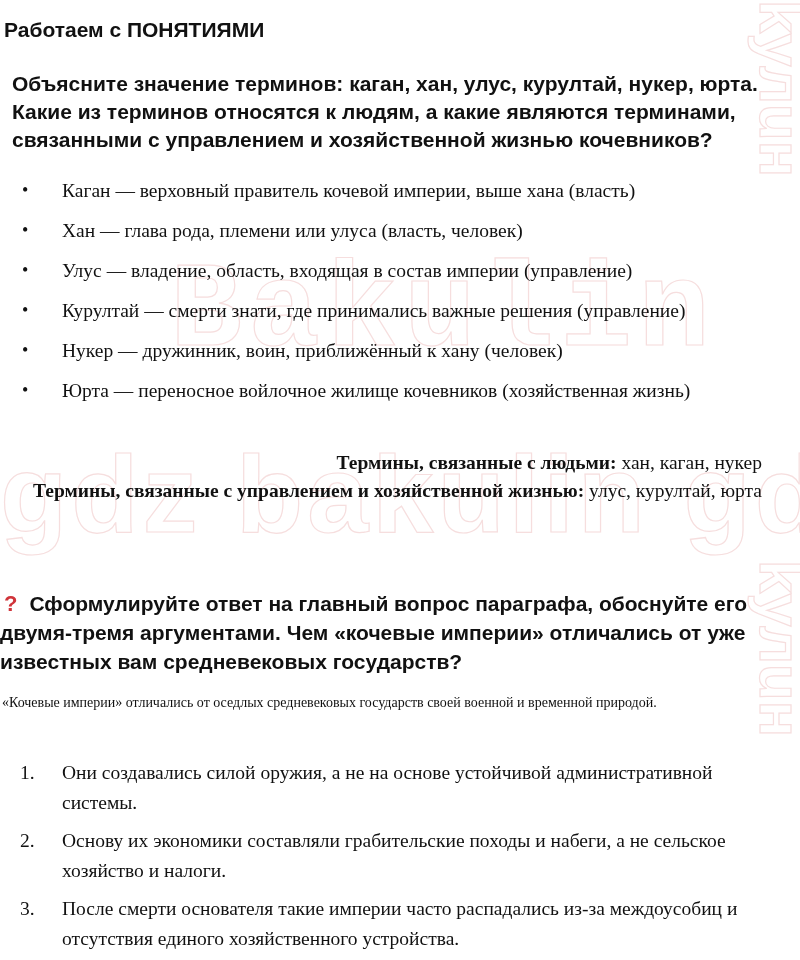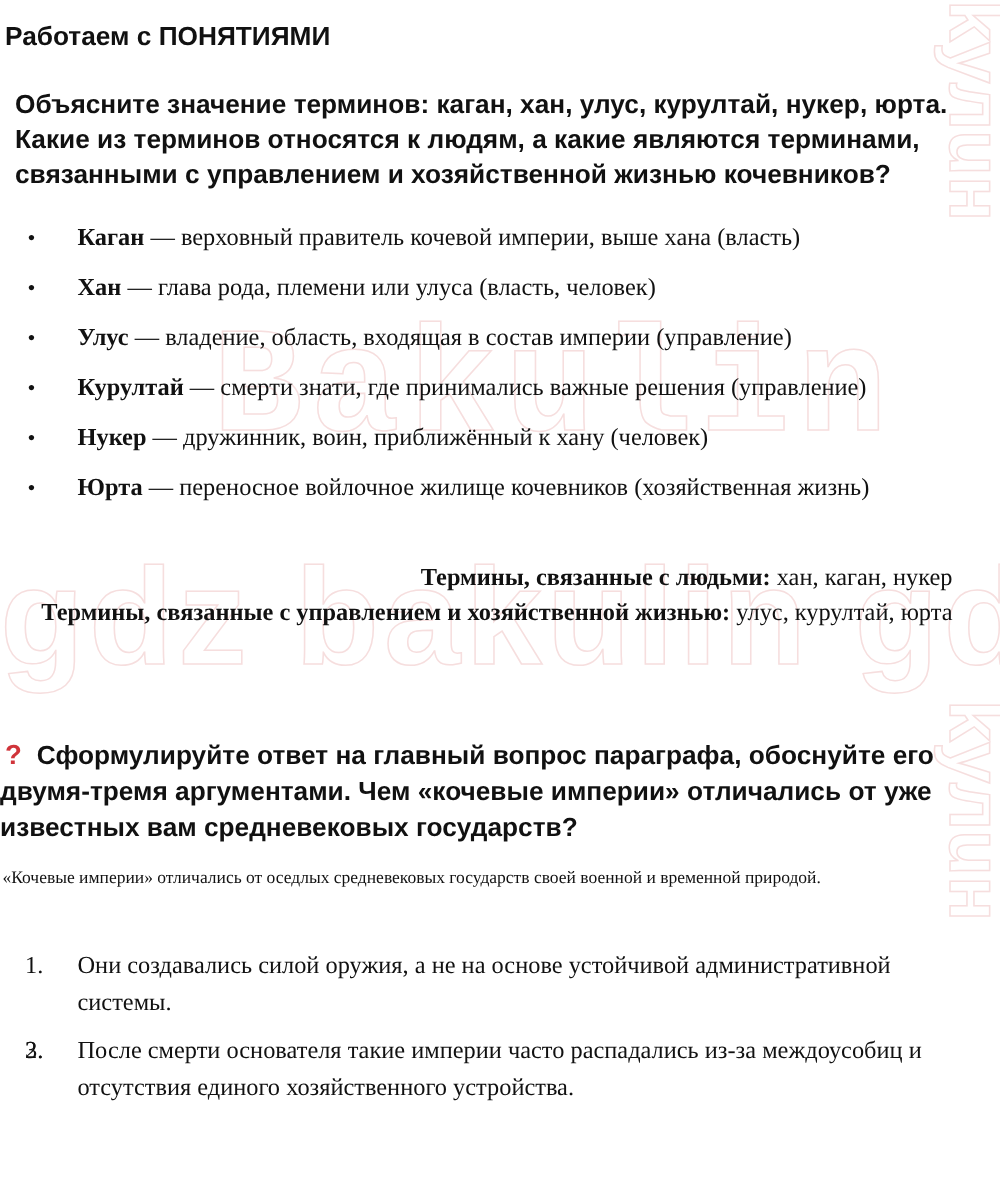--- a/index.html
+++ b/index.html
@@ -71,21 +71,21 @@
       font-size: 19.5px;
       line-height: 29px;
       margin-bottom: 11px;
     }
     .bullet-dot {
       position: absolute;
       left: 22px;
       top: 0;
       font-size: 18px;
     }
-    .term { font-weight: bold; }
+    .term { font-weight: normal; }
     .summary {
       position: absolute;
       left: 2px;
       top: 449px;
       width: 760px;
       font-size: 19.5px;
       line-height: 28px;
       margin: 0;
       text-align: right;
     }
@@ -188,20 +188,21 @@
 
   <p class="answer-intro serif">«Кочевые империи» отличались от оседлых средневековых государств своей военной и временной природой.</p>
 
   <ol class="numbered serif">
     <li class="num-item">
       <span class="num-label">1.</span>
       <span>Они создавались силой оружия, а не на основе устойчивой административной системы.</span>
     </li>
     <li class="num-item">
       <span class="num-label">2.</span>
+      <span>Основу их экономики составляли грабительские походы и набеги, а не сельское хозяйство и налоги.</span>
     </li>
     <li class="num-item">
       <span class="num-label">3.</span>
       <span>После смерти основателя такие империи часто распадались из-за междоусобиц и отсутствия единого хозяйственного устройства.</span>
     </li>
   </ol>
 
 </div>
 
 </body></html>

